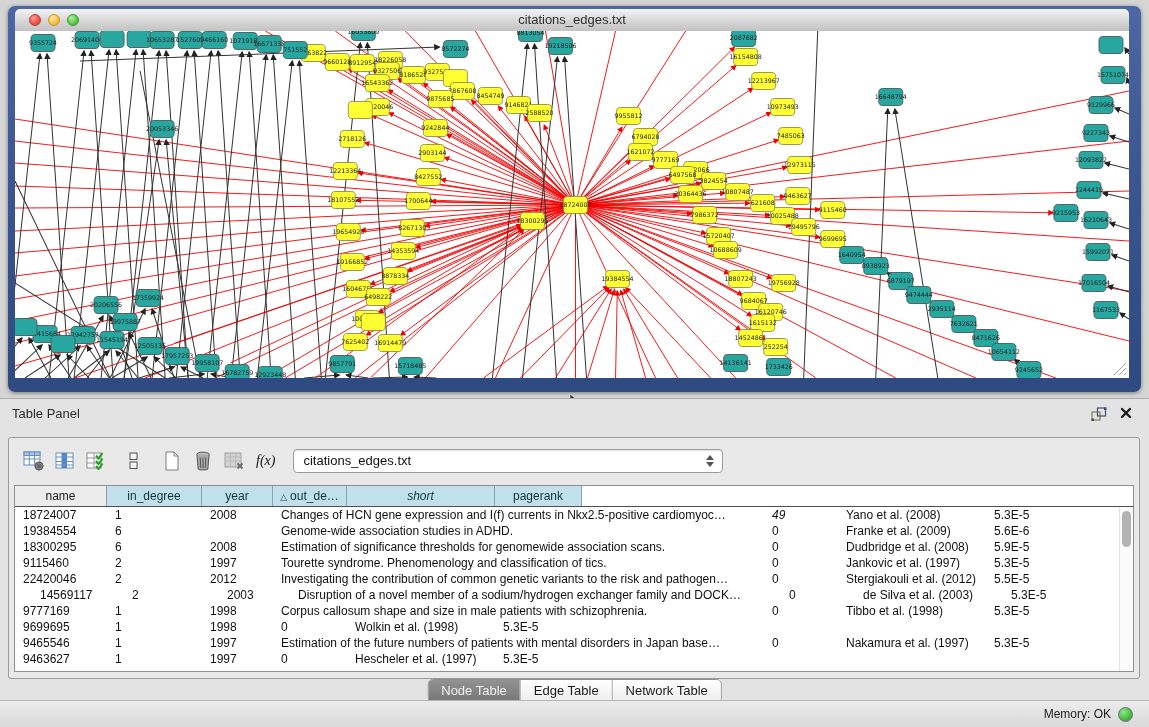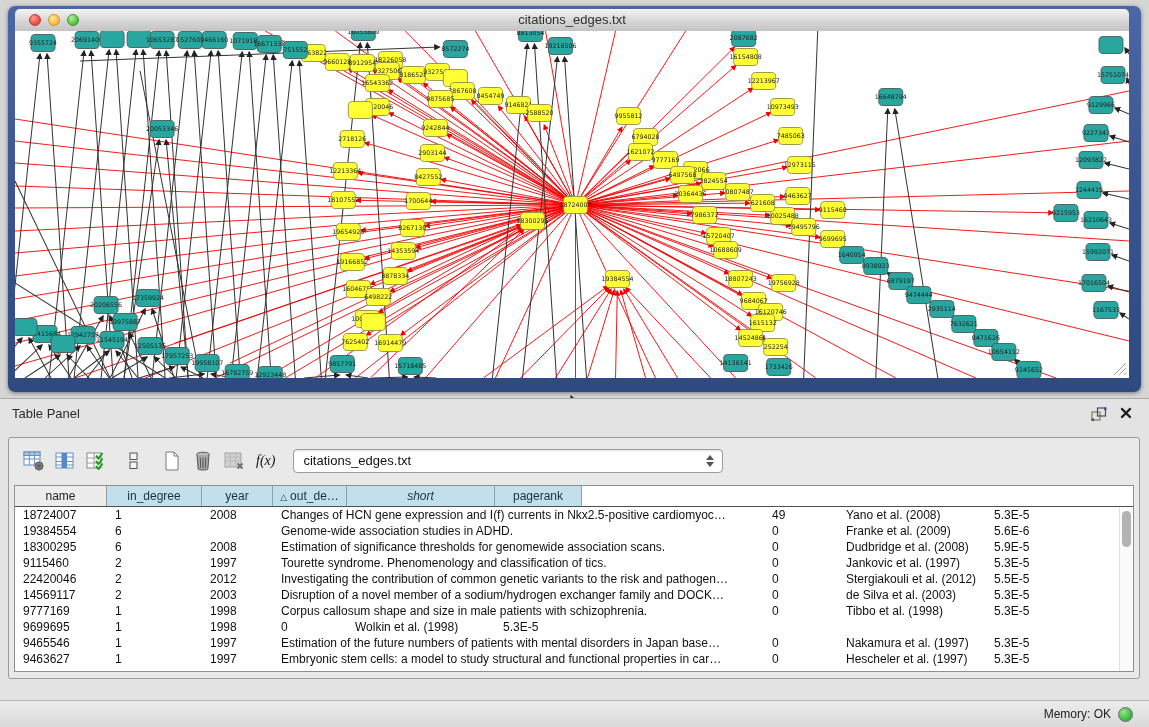--- a/index.html
+++ b/index.html
@@ -621,21 +621,21 @@
           <div class="th" style="width: 148px; font-style: italic;">short</div>
           <div class="th" style="width: 87px;">pagerank</div>
           <div class="th th-filler"></div>
         </div>
       <div class="tbody" id="tbody">
           <div class="trow">
             <div class="td" style="width: 92px;">18724007</div>
             <div class="td" style="width: 95px;">1</div>
             <div class="td" style="width: 71px;">2008</div>
             <div class="td" style="width: 491px;">Changes of HCN gene expression and I(f) currents in Nkx2.5-positive cardiomyoc…</div>
-            <div class="td" style="width: 74px;">49</div>
+            <div class="td" style="width: 74px; font-style: italic;">49</div>
             <div class="td" style="width: 148px;">Yano et al. (2008)</div>
             <div class="td" style="width: 87px;">5.3E-5</div>
           </div>
           <div class="trow">
             <div class="td" style="width: 92px;">19384554</div>
             <div class="td" style="width: 95px;">6</div>
             <div class="td" style="width: 71px; margin-top: 32px;">2009</div>
             <div class="td" style="width: 491px;">Genome-wide association studies in ADHD.</div>
             <div class="td" style="width: 74px;">0</div>
             <div class="td" style="width: 148px;">Franke et al. (2009)</div>
@@ -662,21 +662,21 @@
           <div class="trow">
             <div class="td" style="width: 92px;">22420046</div>
             <div class="td" style="width: 95px;">2</div>
             <div class="td" style="width: 71px;">2012</div>
             <div class="td" style="width: 491px;">Investigating the contribution of common genetic variants to the risk and pathogen…</div>
             <div class="td" style="width: 74px;">0</div>
             <div class="td" style="width: 148px;">Stergiakouli et al. (2012)</div>
             <div class="td" style="width: 87px;">5.5E-5</div>
           </div>
           <div class="trow">
-            <div class="td" style="width: 92px;">14569117</div>
+            <div class="td" style="width: 92px; margin-left: 17px;">14569117</div>
             <div class="td" style="width: 95px;">2</div>
             <div class="td" style="width: 71px;">2003</div>
             <div class="td" style="width: 491px;">Disruption of a novel member of a sodium/hydrogen exchanger family and DOCK…</div>
             <div class="td" style="width: 74px;">0</div>
             <div class="td" style="width: 148px;">de Silva et al. (2003)</div>
             <div class="td" style="width: 87px;">5.3E-5</div>
           </div>
           <div class="trow">
             <div class="td" style="width: 92px;">9777169</div>
             <div class="td" style="width: 95px;">1</div>
@@ -700,30 +700,34 @@
             <div class="td" style="width: 71px;">1997</div>
             <div class="td" style="width: 491px;">Estimation of the future numbers of patients with mental disorders in Japan base…</div>
             <div class="td" style="width: 74px;">0</div>
             <div class="td" style="width: 148px;">Nakamura et al. (1997)</div>
             <div class="td" style="width: 87px;">5.3E-5</div>
           </div>
           <div class="trow">
             <div class="td" style="width: 92px;">9463627</div>
             <div class="td" style="width: 95px;">1</div>
             <div class="td" style="width: 71px;">1997</div>
-            <div class="td" style="width: 491px;">Embryonic stem cells: a model to study structural and functional properties in car…</div>
             <div class="td" style="width: 74px;">0</div>
             <div class="td" style="width: 148px;">Hescheler et al. (1997)</div>
             <div class="td" style="width: 87px;">5.3E-5</div>
           </div>
         </div>
       <div class="vscroll">
           <div class="vthumb"></div>
         </div>
     </div>
   </div>
 
+  <div class="tabs" id="tabs">
+      <div class="tab active">Node Table</div>
+      <div class="tab">Edge Table</div>
+      <div class="tab">Network Table</div>
+    </div>
 </div>
 
 <div class="statusbar">
   <span class="mem-label">Memory: OK</span>
   <span class="memdot"></span>
 </div>
 
 </body></html>

